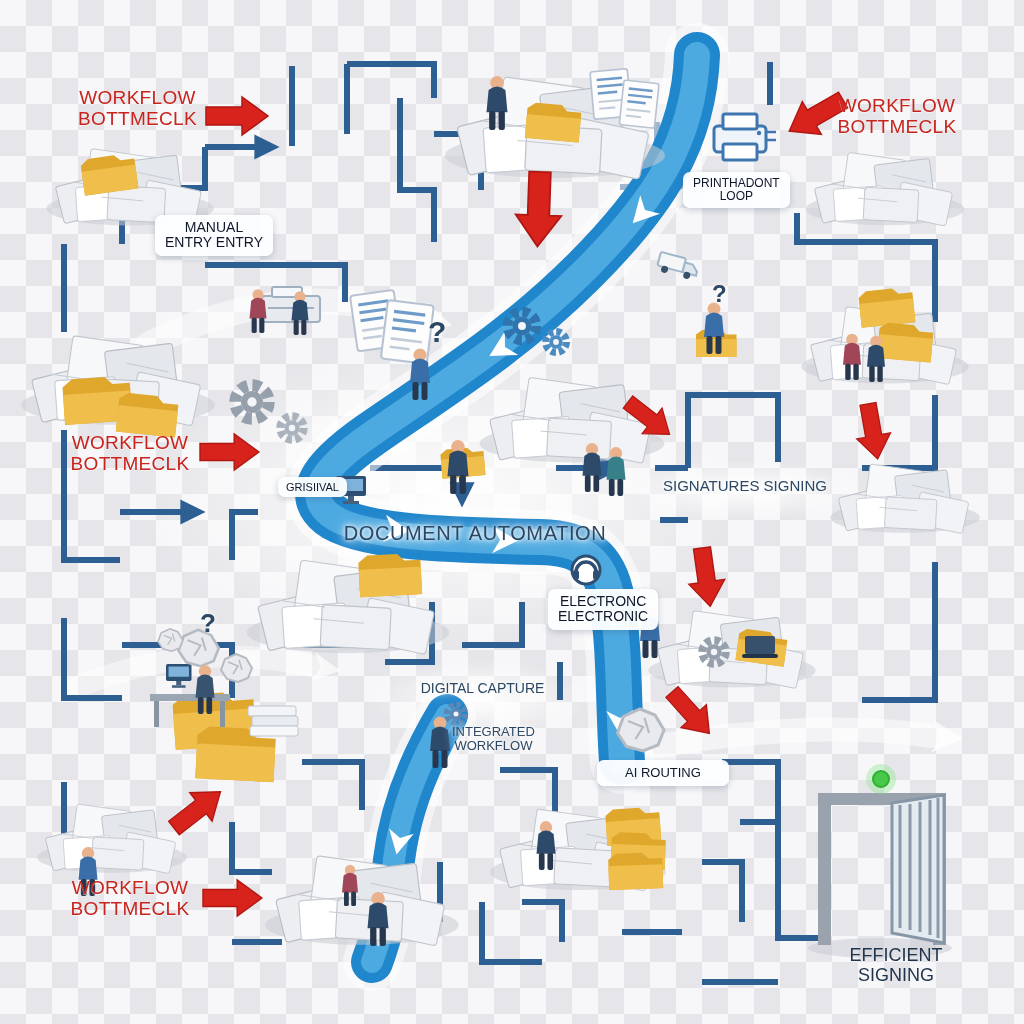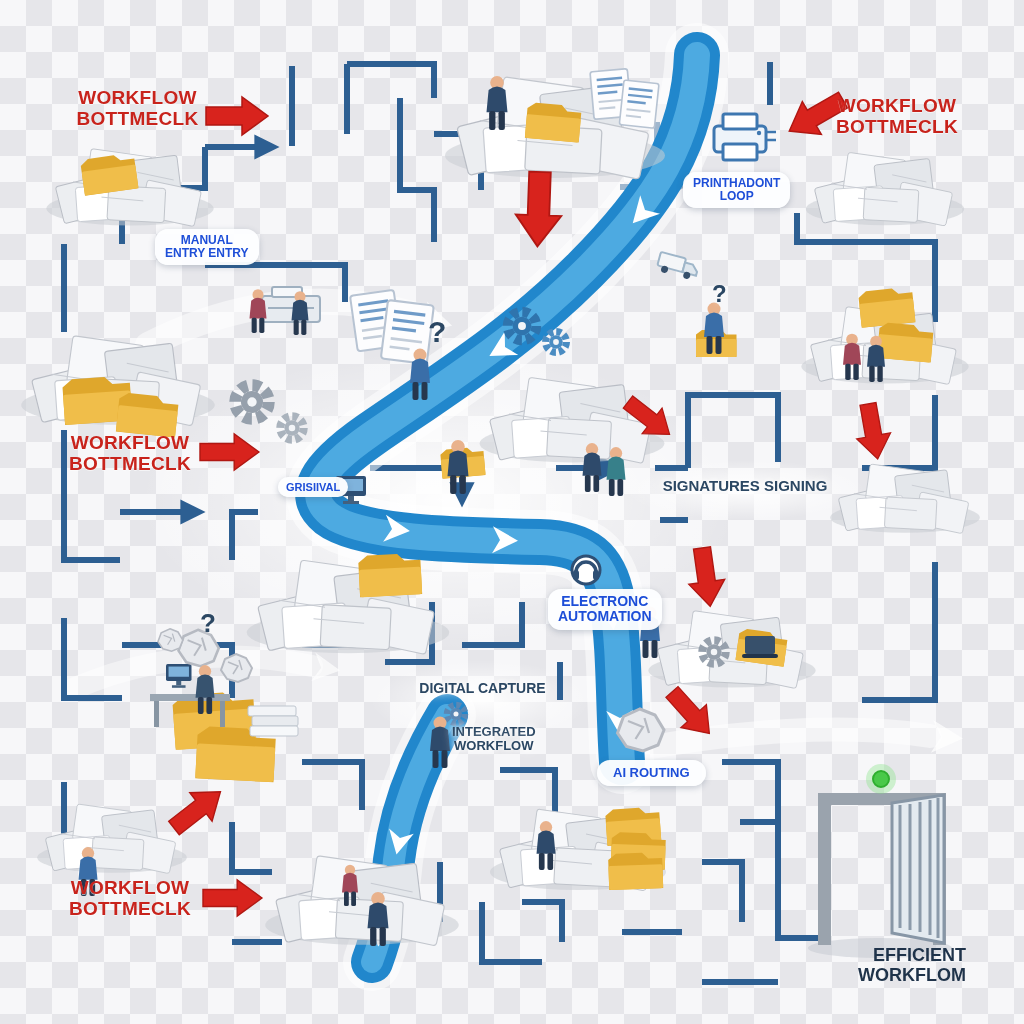--- a/index.html
+++ b/index.html
@@ -5,25 +5,25 @@
   *{margin:0;padding:0;box-sizing:border-box}
   body{width:1024px;height:1024px;font-family:"Liberation Sans",sans-serif}
   .stage{position:relative;width:1024px;height:1024px;overflow:hidden;
     background-color:#f7f7f9;
     background-image:
       linear-gradient(45deg,#e6e6ea 25%,transparent 25%,transparent 75%,#e6e6ea 75%),
       linear-gradient(45deg,#e6e6ea 25%,transparent 25%,transparent 75%,#e6e6ea 75%);
     background-position:0 0,26px 26px;
     background-size:52px 52px;}
   svg.scene{position:absolute;left:0;top:0;z-index:1}
-  .lbl{position:absolute;font-weight:700;text-align:center;line-height:1.1;z-index:5;white-space:nowrap}
+  .lbl{position:absolute;font-weight:400;text-align:center;line-height:1.1;z-index:5;white-space:nowrap}
   .red{color:#c8231c;font-size:19px;letter-spacing:.3px;text-shadow:0 1px 0 rgba(255,255,255,.55)}
   .navy{color:#2b4763}
-  .box{background:rgba(253,254,255,.96);border-radius:13px;padding:5px 10px;
-       box-shadow:0 2px 6px rgba(50,70,100,.25);color:#1d4ed8;font-size:13px}
+  .box{background:rgba(253,254,255,.96);border-radius:7px;padding:5px 10px;
+       box-shadow:0 2px 6px rgba(50,70,100,.25);color:#0f172a;font-size:13px}
   .glow{text-shadow:0 0 8px #fff,0 0 14px #fff,0 0 4px #fff}
   .qmark{position:absolute;font-weight:800;color:#2b4763;z-index:4;text-shadow:0 0 6px #fff}
 </style>
 </head>
 <body>
 
 <div class="stage">
 
 <svg class="scene" width="1024" height="1024" viewBox="0 0 1024 1024">
   <defs>
@@ -308,21 +308,21 @@
 <div class="lbl red" style="left:60px;top:88px;width:155px">
   <div>WORKFLOW</div>
   <div>BOTTMECLK</div>
 </div>
 
 <div class="lbl red" style="left:822px;top:96px;width:150px">
   <div>WORKFLOW</div>
   <div>BOTTMECLK</div>
 </div>
 
-<div class="lbl box" style="left:155px;top:229px;font-size:12px">
+<div class="lbl box" style="left:155px;top:215px;font-size:14px">
   <div>MANUAL</div>
   <div>ENTRY ENTRY</div>
 </div>
 
 <div class="lbl box" style="left:683px;top:172px;font-size:12px">
   <div>PRINTHADONT</div>
   <div>LOOP</div>
 </div>
 
 
@@ -332,46 +332,49 @@
 </div>
 
 <div class="lbl box" style="left:278px;top:477px;font-size:11px;padding:4px 8px">
   <div>GRISIIVAL</div>
 </div>
 
 <div class="lbl navy glow" style="left:660px;top:478px;width:170px;font-size:15px">
   <div>SIGNATURES SIGNING</div>
 </div>
 
+<div class="lbl navy glow" style="left:330px;top:522px;width:290px;font-size:20px;letter-spacing:.6px">
+  <div>DOCUMENT AUTOMATION</div>
+</div>
 
 <div class="lbl box" style="left:548px;top:589px;font-size:14px">
   <div>ELECTRONC</div>
-  <div>AUTOMATION</div>
+  <div>ELECTRONIC</div>
 </div>
 
 <div class="lbl navy glow" style="left:415px;top:681px;width:135px;font-size:14px">
   <div>DIGITAL CAPTURE</div>
 </div>
 
 <div class="lbl navy glow" style="left:452px;top:725px;font-size:13px;text-align:center">
   <div>INTEGRATED</div>
   <div>WORKFLOW</div>
 </div>
 
-<div class="lbl box" style="left:597px;top:760px;font-size:13px;padding:6px 16px">
+<div class="lbl box" style="left:597px;top:760px;font-size:13px;padding:6px 28px">
   <div>AI ROUTING</div>
 </div>
 
 <div class="lbl red" style="left:55px;top:878px;width:150px">
   <div>WORKFLOW</div>
   <div>BOTTMECLK</div>
 </div>
 
-<div class="lbl" style="left:826px;top:946px;width:140px;font-size:18px;color:#1f334a;text-align:right">
+<div class="lbl" style="left:826px;top:946px;width:140px;font-size:18px;color:#1f334a;text-align:center">
   <div>EFFICIENT</div>
-  <div>WORKFLOM</div>
+  <div>SIGNING</div>
 </div>
 
 <div class="qmark" style="left:428px;top:315px;font-size:30px">?</div>
 <div class="qmark" style="left:200px;top:608px;font-size:26px">?</div>
 <div class="qmark" style="left:712px;top:280px;font-size:24px">?</div>
 
 </div>
 
 </body></html>

